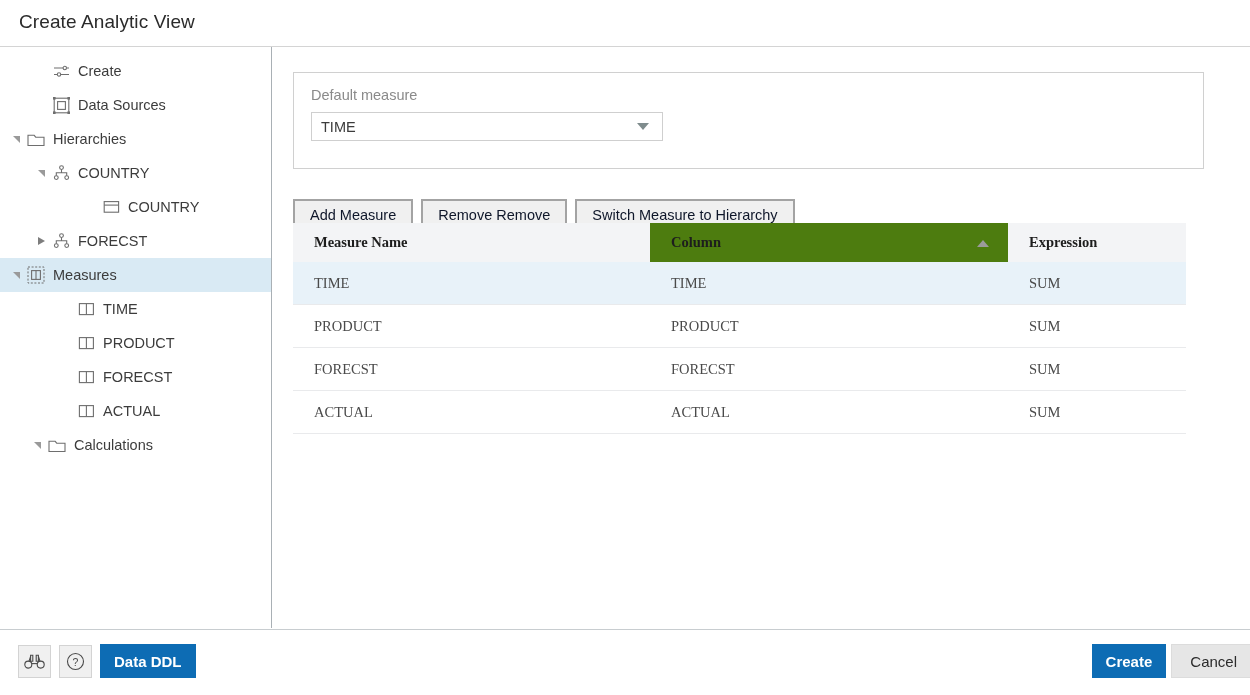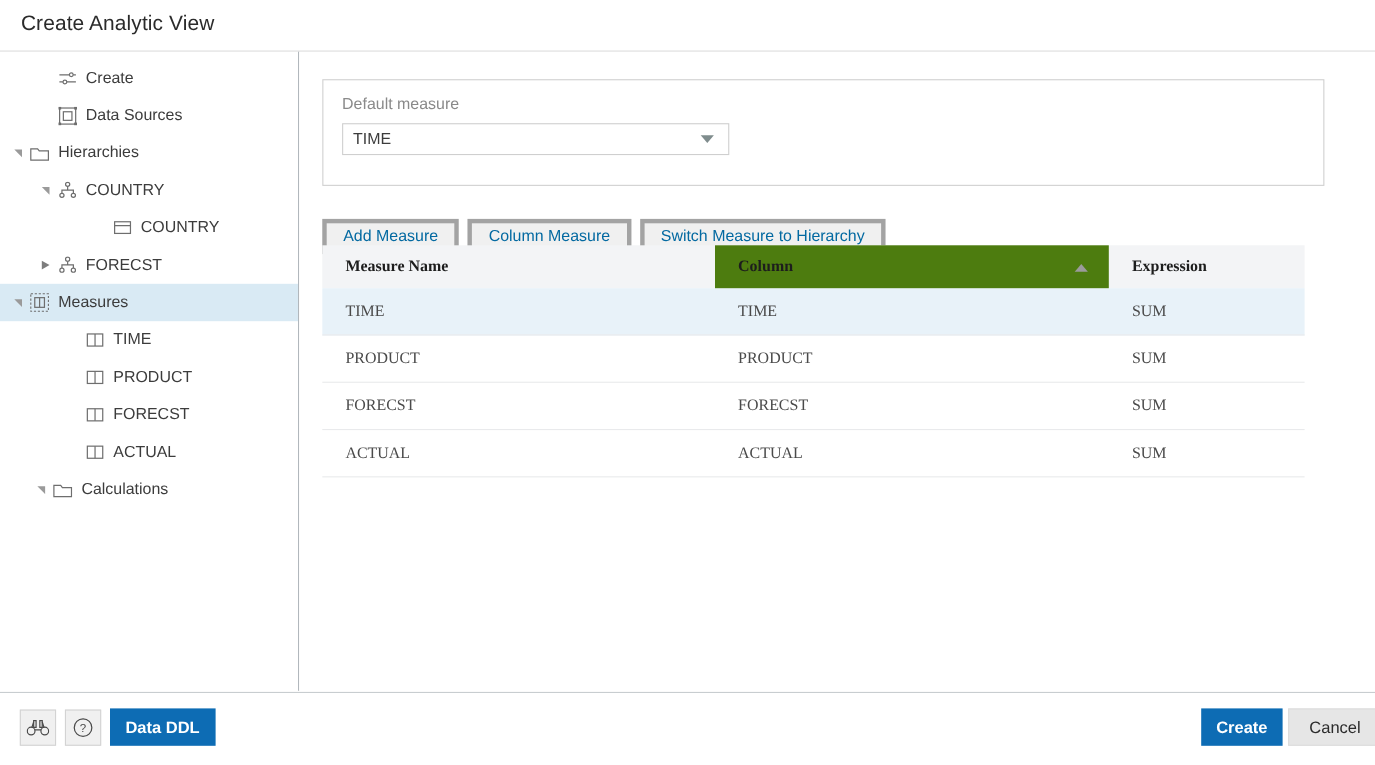--- a/index.html
+++ b/index.html
@@ -75,22 +75,22 @@
   .dd .val { font-size:14.5px; color:#3c3c3c; padding-left:9px; flex:1; }
   .dd .caret {
     width:0;height:0;
     border-left:6px solid transparent; border-right:6px solid transparent;
     border-top:7px solid #7f8c8d; margin-right:13px;
   }
 
   .btnrow { position:absolute; left:21px; top:152px; display:flex; gap:8px; }
   .tbtn {
     height:32px; padding:0 15px;
-    border:4px solid #a3a3a3; background:#f0f0f0;
-    font-size:14.5px; color:#0369a1; font-family:inherit;
+    border:2px solid #a3a3a3; background:#f0f0f0;
+    font-size:14.5px; color:#0f172a; font-family:inherit;
     display:flex; align-items:center; cursor:default;
   }
 
   
   .tbl { position:absolute; left:21px; top:176px; width:893px;font-family:Liberation Serif, serif; }
   .thead { display:flex; height:39px; background:#f3f4f6; }
   .th {
     display:flex; align-items:center; font-size:14.5px; font-weight:bold;
     color:#1d1d1d; padding-left:21px; position:relative;
   }
@@ -309,21 +309,21 @@
     <div class="measure-panel">
       <div class="fieldlabel">Default measure</div>
       <div class="dd">
         <span class="val">TIME</span>
         <span class="caret"></span>
       </div>
     </div>
 
     <div class="btnrow">
       <button class="tbtn">Add Measure</button>
-      <button class="tbtn">Column Measure</button>
+      <button class="tbtn">Remove Remove</button>
       <button class="tbtn">Switch Measure to Hierarchy</button>
     </div>
 
     <div class="tbl">
       <div class="thead">
         <div class="th c1">Measure Name</div>
         <div class="th c2 sorted">
           <span>Column</span>
           <span class="sortup"></span>
         </div>

